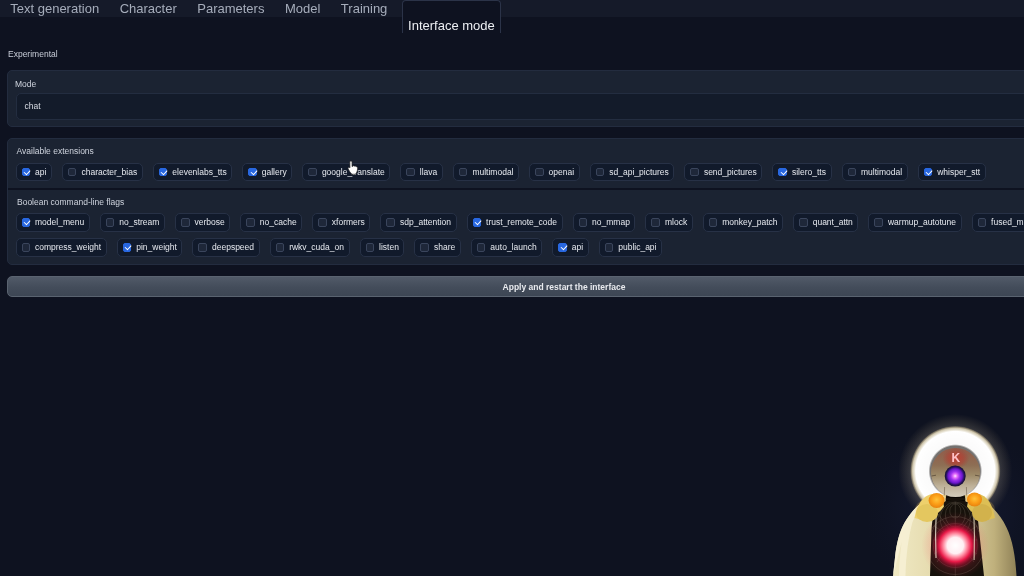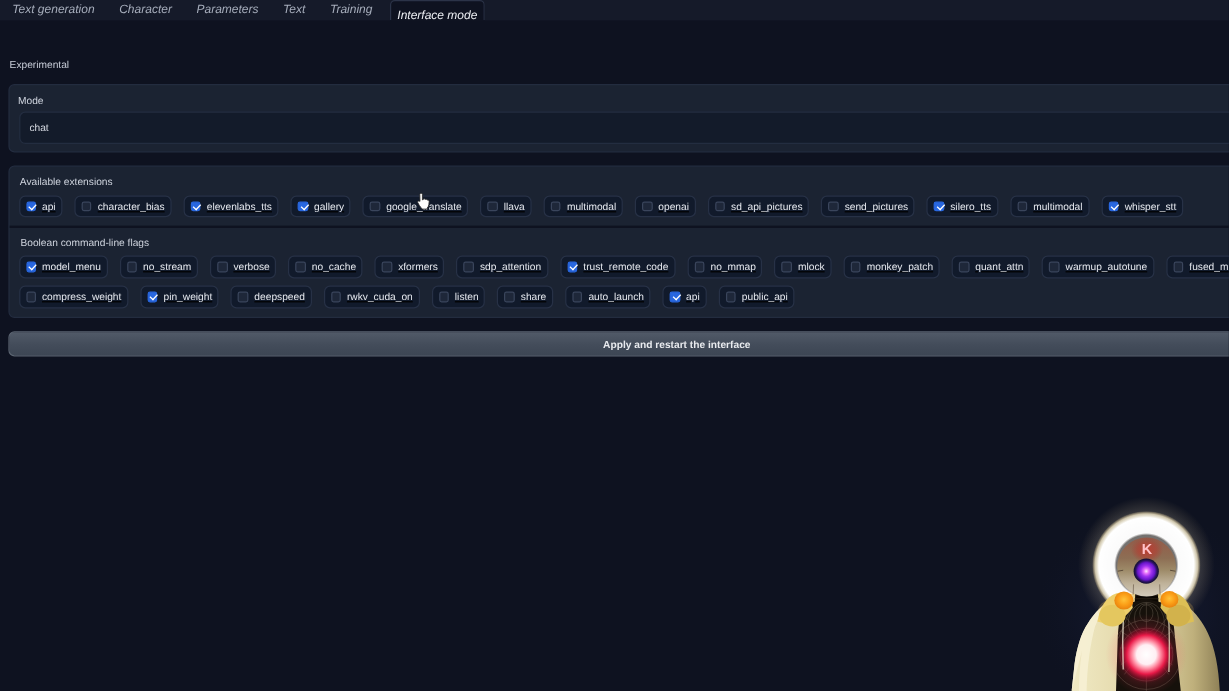--- a/index.html
+++ b/index.html
@@ -1,50 +1,50 @@
 <!DOCTYPE html>
 <html><head>
 <meta charset="utf-8">
 <style>
   * { margin:0; padding:0; box-sizing:border-box; }
   html,body { width:1024px; height:576px; overflow:hidden; }
   body { background:#0e1220; font-family:"Liberation Sans",sans-serif; position:relative; }
   .tabbar { position:absolute; top:0; left:0; width:1024px; height:17px; background:#151a29; display:flex; align-items:stretch; }
-  .tab { font-size:10px; color:#a6adbb; padding:0 10.25px; line-height:17px;font-style:italic; }
-  .tab.sel { background:#0e1220; border:1px solid #2b3348; border-bottom:none; border-radius:4px 4px 0 0; color:#eceef2; padding:4px 5px; margin-left:4.5px; }
+  .tab { font-size:13px; color:#a6adbb; padding:0 10.25px; line-height:17px; }
+  .tab.sel { background:#0e1220; border:1px solid #2b3348; border-bottom:none; border-radius:4px 4px 0 0; color:#eceef2; padding:16px 5px; margin-left:4.5px; }
   .exp { position:absolute; left:8px; top:49px; font-size:8.5px; color:#c8cdd8; }
   .box { position:absolute; left:7px; width:1114px; background:#1b2332; border:1px solid #232c3f; border-radius:5px; }
   .lbl { font-size:8.5px; color:#cfd4de; }
   .modebox { top:70px; height:57px; }
   .modebox .lbl { position:absolute; left:7px; top:8px; }
   .dd { position:absolute; left:8px; top:22px; width:1097px; height:27px; background:#131b2a; border:1px solid #232d40; border-radius:5px; font-size:8.5px; color:#d8dce4; line-height:25px; padding-left:7.5px; }
   .grpbox { top:138px; height:127px; }
   .grpbox .lbl1 { position:absolute; left:8.5px; top:7px; }
   .grpbox .lbl2 { position:absolute; left:9px; top:57.5px; }
   .row { position:absolute; left:7.5px; display:flex; gap:10px; }
   .row1 { top:23.5px; }
   .row2 { top:74px; }
   .row3 { top:99px; }
-  .pill { display:flex; align-items:center; height:18.5px; background:#111a2b; border:1px solid #273146; border-radius:5px; padding:0 4.6px 0 5px; flex:none;text-decoration:underline; }
+  .pill { display:flex; align-items:center; height:18.5px; background:#111a2b; border:1px solid #273146; border-radius:5px; padding:0 4.6px 0 5px; flex:none; }
   .cb { width:8.5px; height:8.5px; border-radius:2px; background:#1e2739; border:1px solid #3a455c; margin-right:5px; flex:none; position:relative; }
   .cb.on { background:#2867e0; border-color:#2867e0; }
   .cb.on::after { content:""; position:absolute; left:1.3px; top:1.2px; width:4.6px; height:2.6px; border-left:1.3px solid #fff; border-bottom:1.3px solid #fff; transform:rotate(-47deg); }
   .pill span { font-size:8.5px; color:#e6e9ef; }
   .divider { position:absolute; left:0; right:0; top:48.5px; height:2px; background:#0e1220; }
   .btn { position:absolute; left:7px; top:276px; width:1114px; height:21px; border-radius:5px;
          background:linear-gradient(180deg,#515a68 0%,#434c5a 55%,#3d4654 100%);
          border:1px solid #5a6370; color:#e9ebef; font-weight:bold; font-size:8.5px; text-align:center; line-height:20px; }
 </style>
 </head>
 <body>
   <div class="tabbar">
     <div class="tab">Text generation</div>
     <div class="tab">Character</div>
     <div class="tab">Parameters</div>
-    <div class="tab">Text</div>
+    <div class="tab">Model</div>
     <div class="tab">Training</div>
     <div class="tab sel">Interface mode</div>
   </div>
   <div class="exp">Experimental</div>
 
   <div class="box modebox">
     <div class="lbl">Mode</div>
     <div class="dd">chat</div>
   </div>
 

